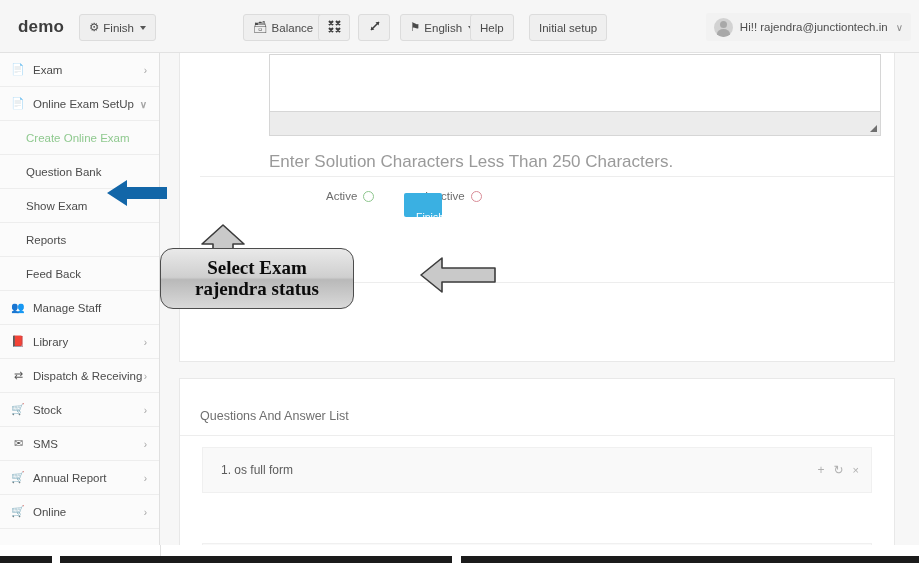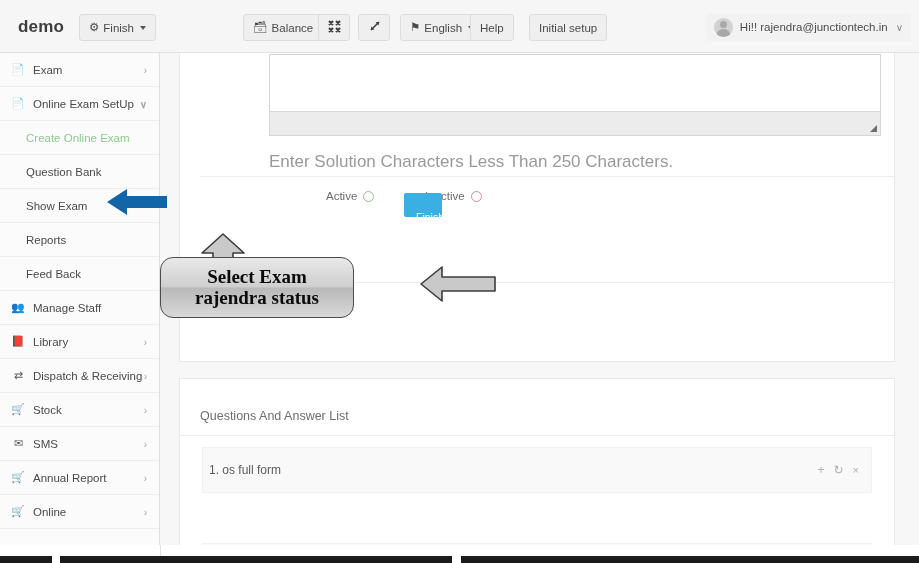--- a/index.html
+++ b/index.html
@@ -156,32 +156,32 @@
   #list-head-rule{
     position:absolute;left:0px;top:56px;width:714px;height:1px;background:#ededed;
   }
   .qrow{
     position:absolute;left:22px;width:670px;height:46px;
     background:#f9f9f9;border:1px solid #f0f0f0;box-sizing:border-box;
   }
   #qrow-0{top:68px;}
   #qrow-1{top:164px;}
   .qtext{
-    position:absolute;left:6px;top:50%;transform:translateY(-50%);
+    position:absolute;left:18px;top:50%;transform:translateY(-50%);
     font-size:12px;color:#5c5c5c;white-space:nowrap;
   }
   .qacts{
     position:absolute;right:12px;top:50%;transform:translateY(-50%);
     display:flex;align-items:center;gap:9px;
   }
   .qacts span{color:#b0b0b0;font-size:12px;cursor:pointer;line-height:1;}
   .qacts .x{font-size:11px;}
 
   
-  #overlay{position:absolute;left:0;top:17px;width:919px;height:454px;pointer-events:none;}
+  #overlay{position:absolute;left:0;top:8px;width:919px;height:454px;pointer-events:none;}
 
   #blue-arrow{position:absolute;left:107px;top:170px;}
 
   .callout{
     position:absolute;box-sizing:border-box;
     border:1.6px solid #4c4c4c;border-radius:13px;
     background:linear-gradient(to bottom,#e9e9e9 0%,#cfcfcf 48%,#b9b9b9 52%,#d9d9d9 100%);
     display:flex;align-items:center;justify-content:center;text-align:center;
     font-family:"Liberation Serif", serif;font-weight:bold;color:#0b0b0b;
     line-height:1.08;

